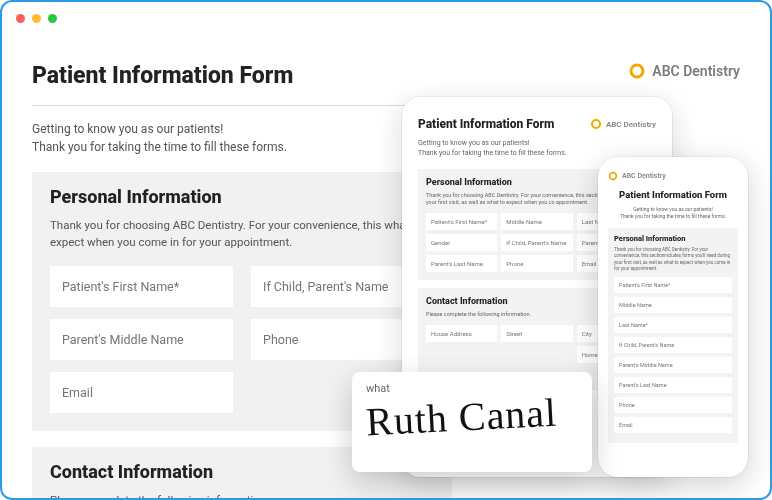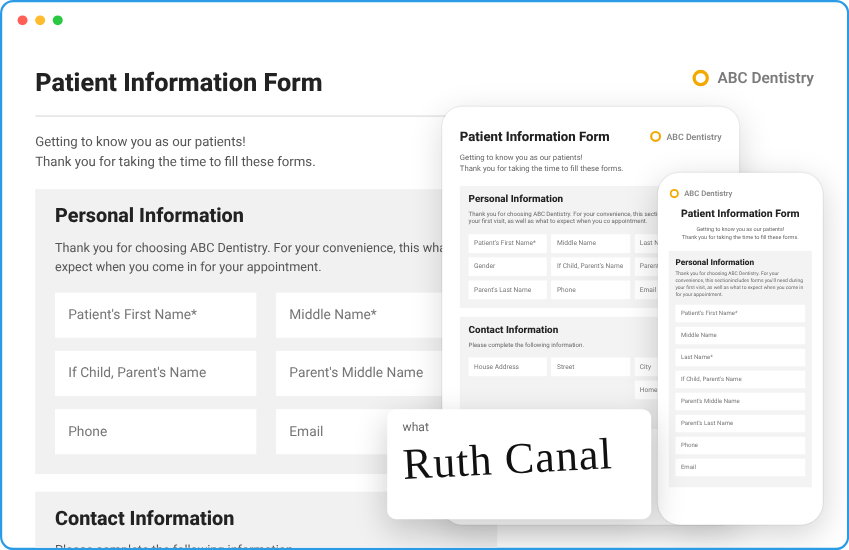--- a/index.html
+++ b/index.html
@@ -105,21 +105,20 @@
     <p class="intro">
       <span>Getting to know you as our patients!</span><br>
       <span>Thank you for taking the time to fill these forms.</span>
     </p>
 
     <div class="section-block">
       <h2>Personal Information</h2>
       <p class="desc">Thank you for choosing ABC Dentistry. For your convenience, this what to expect when you come in for your appointment.</p>
       <div class="grid2">
         <input class="field" placeholder="Patient's First Name*" style="">
-        <input class="field" placeholder="Middle Name*" style="">
         <input class="field" placeholder="If Child, Parent's Name" style="">
         <input class="field" placeholder="Parent's Middle Name" style="">
         <input class="field" placeholder="Phone" style="">
         <input class="field" placeholder="Email" style="">
       </div>
     </div>
 
     <div class="section-block" style="padding-bottom:40px">
       <h2>Contact Information</h2>
       <p class="desc" style="margin-bottom:0">Please complete the following information.</p>

